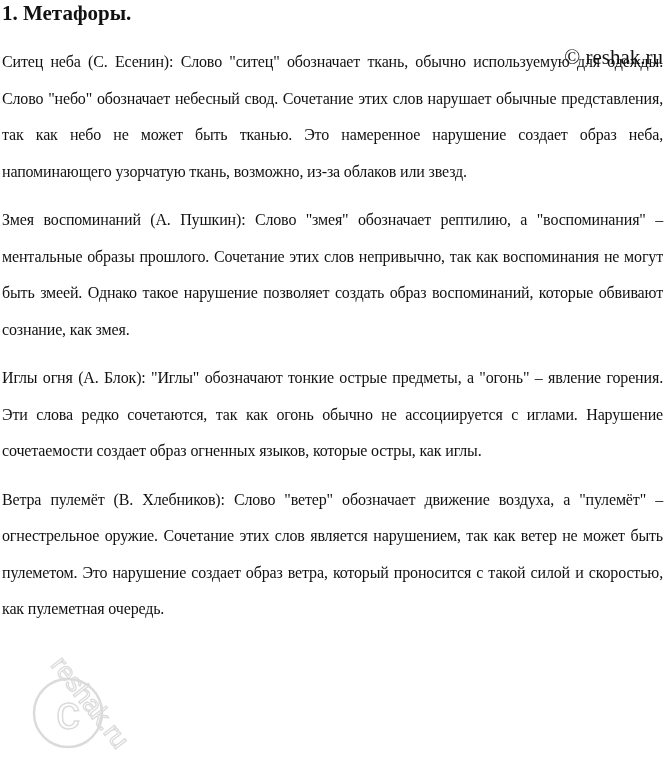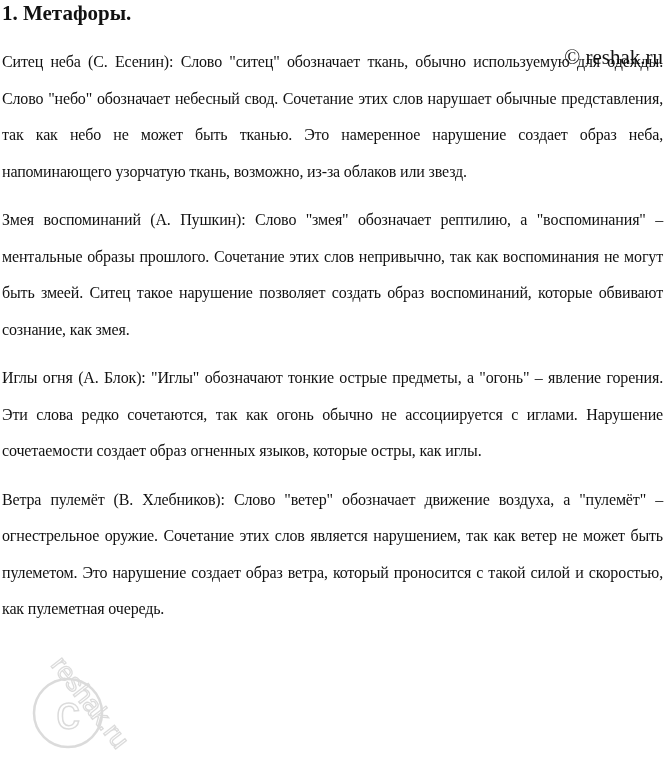--- a/index.html
+++ b/index.html
@@ -73,21 +73,21 @@
 <body>
 
 <div class="page">
   <div class="header">
     <div class="header-title">1. Метафоры.</div>
     <div class="header-copyright">© reshak.ru</div>
   </div>
 
   <div class="content">
     <p class="para">Ситец неба (С. Есенин): Слово "ситец" обозначает ткань, обычно используемую для одежды. Слово "небо" обозначает небесный свод. Сочетание этих слов нарушает обычные представления, так как небо не может быть тканью. Это намеренное нарушение создает образ неба, напоминающего узорчатую ткань, возможно, из-за облаков или звезд.</p>
-    <p class="para">Змея воспоминаний (А. Пушкин): Слово "змея" обозначает рептилию, а "воспоминания" – ментальные образы прошлого. Сочетание этих слов непривычно, так как воспоминания не могут быть змеей. Ситец такое нарушение позволяет создать образ воспоминаний, которые обвивают сознание, как змея.</p>
+    <p class="para">Змея воспоминаний (А. Пушкин): Слово "змея" обозначает рептилию, а "воспоминания" – ментальные образы прошлого. Сочетание этих слов непривычно, так как воспоминания не могут быть змеей. Однако такое нарушение позволяет создать образ воспоминаний, которые обвивают сознание, как змея.</p>
     <p class="para">Иглы огня (А. Блок): "Иглы" обозначают тонкие острые предметы, а "огонь" – явление горения. Эти слова редко сочетаются, так как огонь обычно не ассоциируется с иглами. Нарушение сочетаемости создает образ огненных языков, которые остры, как иглы.</p>
     <p class="para">Ветра пулемёт (В. Хлебников): Слово "ветер" обозначает движение воздуха, а "пулемёт" – огнестрельное оружие. Сочетание этих слов является нарушением, так как ветер не может быть пулеметом. Это нарушение создает образ ветра, который проносится с такой силой и скоростью, как пулеметная очередь.</p>
   </div>
 
   <div class="watermark">
     <svg width="120" height="140" viewBox="0 0 120 140">
       <circle cx="48" cy="88" r="34" fill="none" stroke="#9a9a9a" stroke-width="2.5"></circle>
       <text x="48" y="104" text-anchor="middle" font-family="Liberation Sans, sans-serif" font-size="48" fill="none" stroke="#9a9a9a" stroke-width="1.5">c</text>
       <g transform="translate(30,40) rotate(52)">
         <text x="0" y="0" font-family="Liberation Sans, sans-serif" font-size="26" fill="none" stroke="#9a9a9a" stroke-width="1.3">reshak.ru</text>

